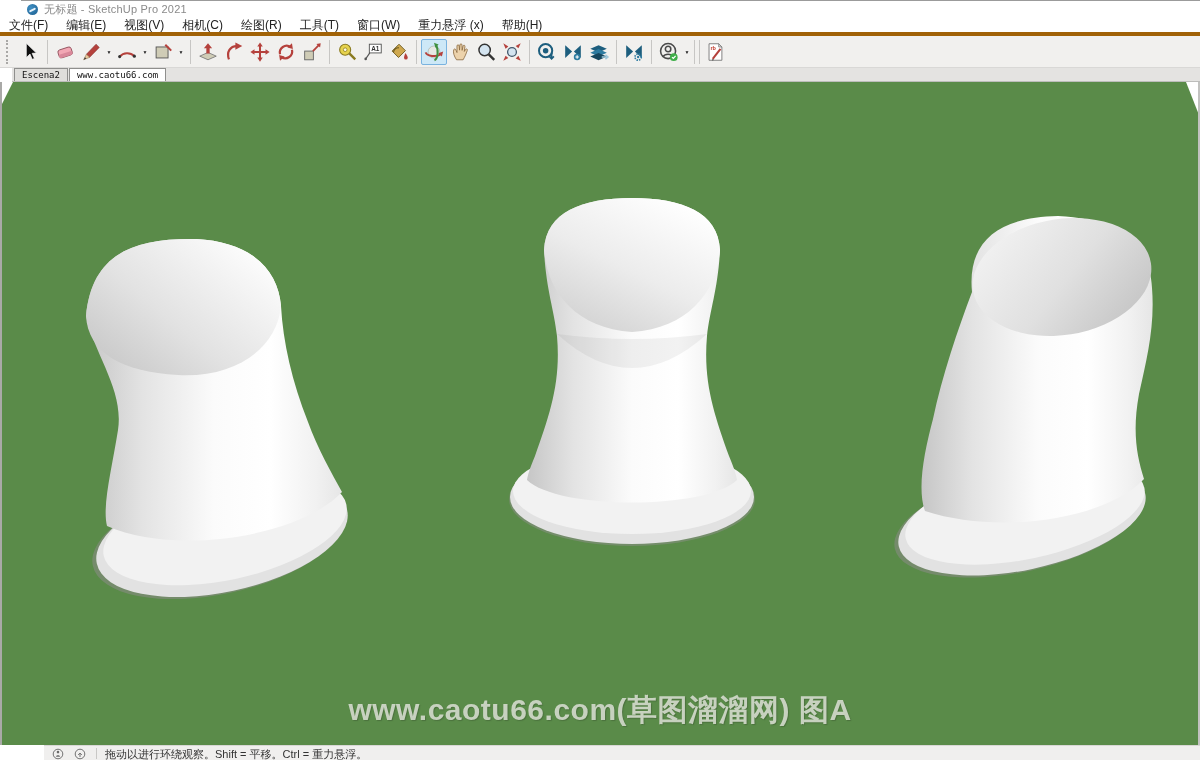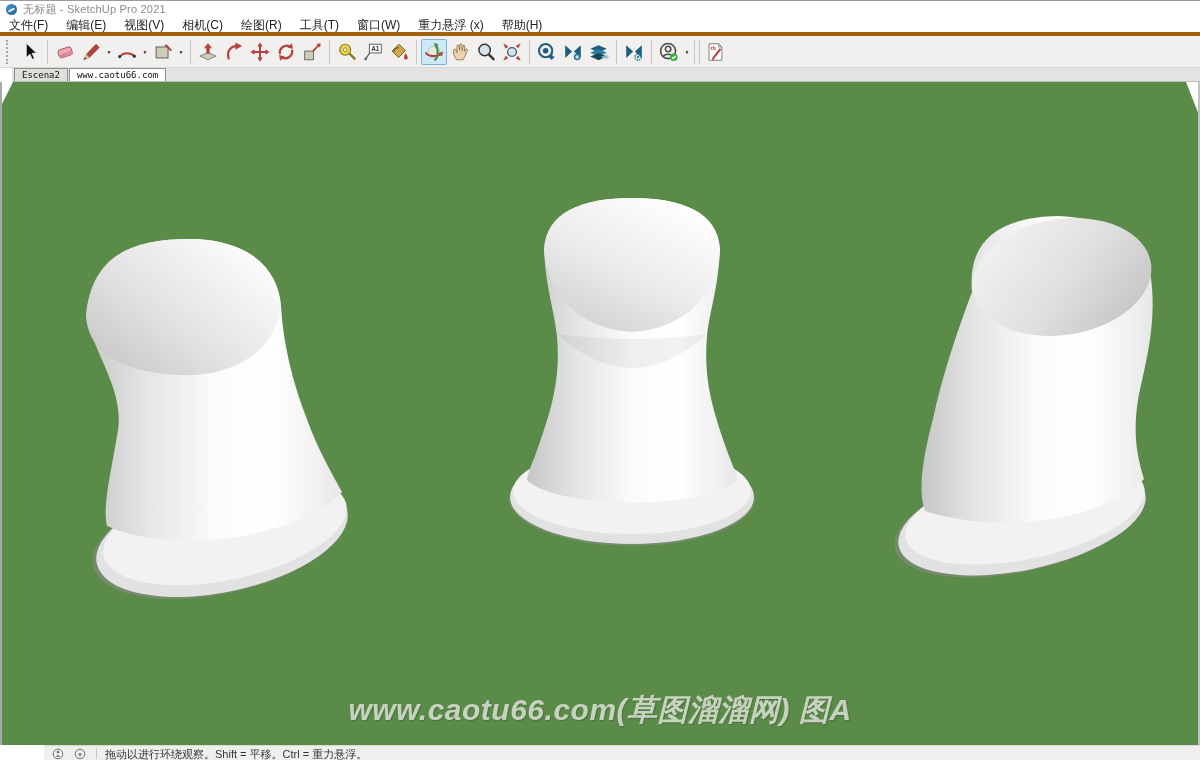--- a/index.html
+++ b/index.html
@@ -1,21 +1,21 @@
 <!DOCTYPE html>
 <html><head>
 <meta charset="utf-8">
 <style>
   * { margin:0; padding:0; box-sizing:border-box; }
   html,body { width:1200px; height:760px; overflow:hidden;
     font-family:"Liberation Sans", sans-serif; background:#fff; }
 
   
   .titlebar { height:18px; background:#ffffff; border-top:1px solid #9b9b9b;
-    display:flex; align-items:center; padding-left:6px; }
+    display:flex; align-items:center; padding-left:6px;margin-left:21px; }
   .app-logo { width:11px; height:11px; border-radius:50%;
     background:radial-gradient(circle at 35% 35%, #3e8fc4, #1d5e8e); position:relative; margin-right:6px; }
   .app-logo::after { content:""; position:absolute; left:2px; top:5px; width:7px; height:2px;
     background:#e8f2fa; transform:rotate(-28deg); border-radius:1px; }
   .title-text { font-size:11px; color:#8a8a8a; letter-spacing:.2px; }
 
   
   .menubar { height:18px; background:#fff; display:flex; align-items:center;
     font-size:12px; color:#222; border-bottom:4px solid #a16207; }
   .menu-item { padding:0 9px; line-height:18px; cursor:default; }
@@ -35,21 +35,21 @@
   
   .tabbar { height:14px; background:#e4e3e1; display:flex; align-items:stretch;
     padding-left:2px; border-bottom:1px solid #bdbdbb;margin-left:12px; }
   .scene-tab { font-family:"DejaVu Sans Mono", monospace; font-size:9px; color:#111;
     padding:0 7px; display:flex; align-items:center; border:1px solid #8f8f8d;
     border-bottom:none; background:#dfdedb; margin-right:1px; }
   .scene-tab.selected { background:#ffffff; }
 
   
   .viewport { position:relative; height:663px; background:#5a8b49;
-    border-left:2px solid #a9a9a7; border-right:2px solid #c2c2c0; overflow:hidden;font-style:italic; }
+    border-left:2px solid #a9a9a7; border-right:2px solid #c2c2c0; overflow:hidden; }
   .viewport svg.scene { position:absolute; left:-2px; top:0; }
   .watermark { position:absolute; left:0; right:0; bottom:14px; text-align:center;
     font-size:30px; font-weight:bold; color:rgba(216,222,209,0.88);
     text-shadow:1px 1px 1px rgba(50,70,40,0.35); letter-spacing:.5px; }
 
   
   .statusbar { height:15px; background:#f0efee; border-top:1px solid #d8d7d5;
     display:flex; align-items:flex-start; padding:2px 0 0 8px; font-size:11px; color:#333;margin-left:44px; }
   .sb-ic { width:12px; height:12px; margin-right:10px; }
   .sb-sep { width:1px; height:11px; background:#c9c8c6; margin:0 8px 0 0; }

